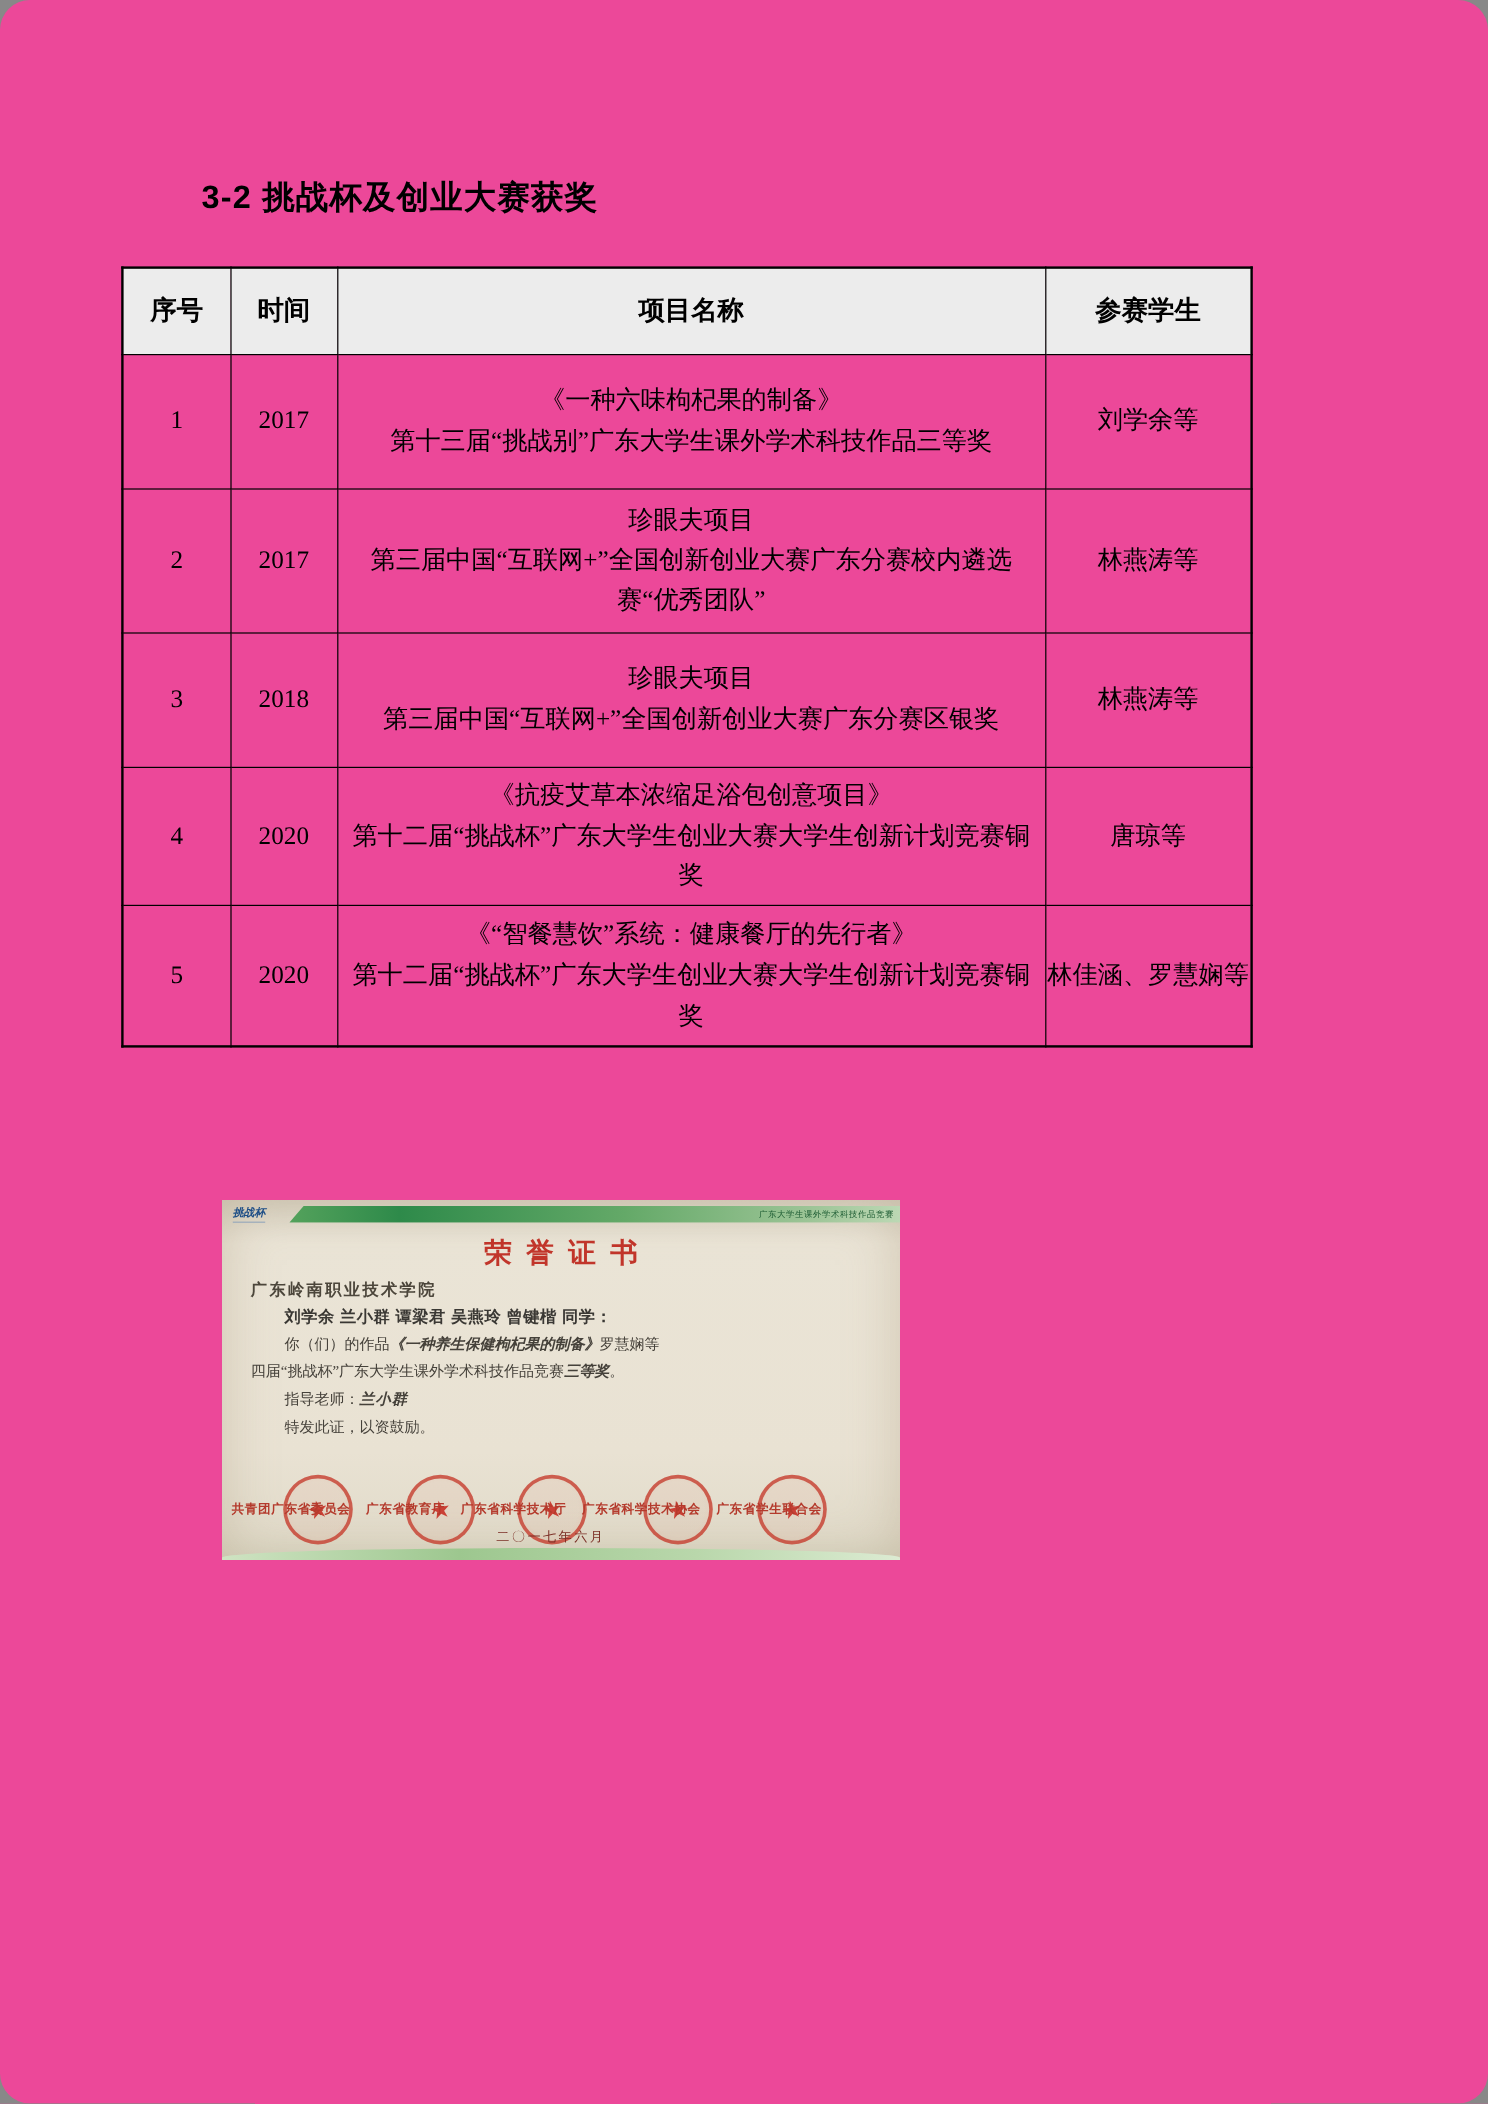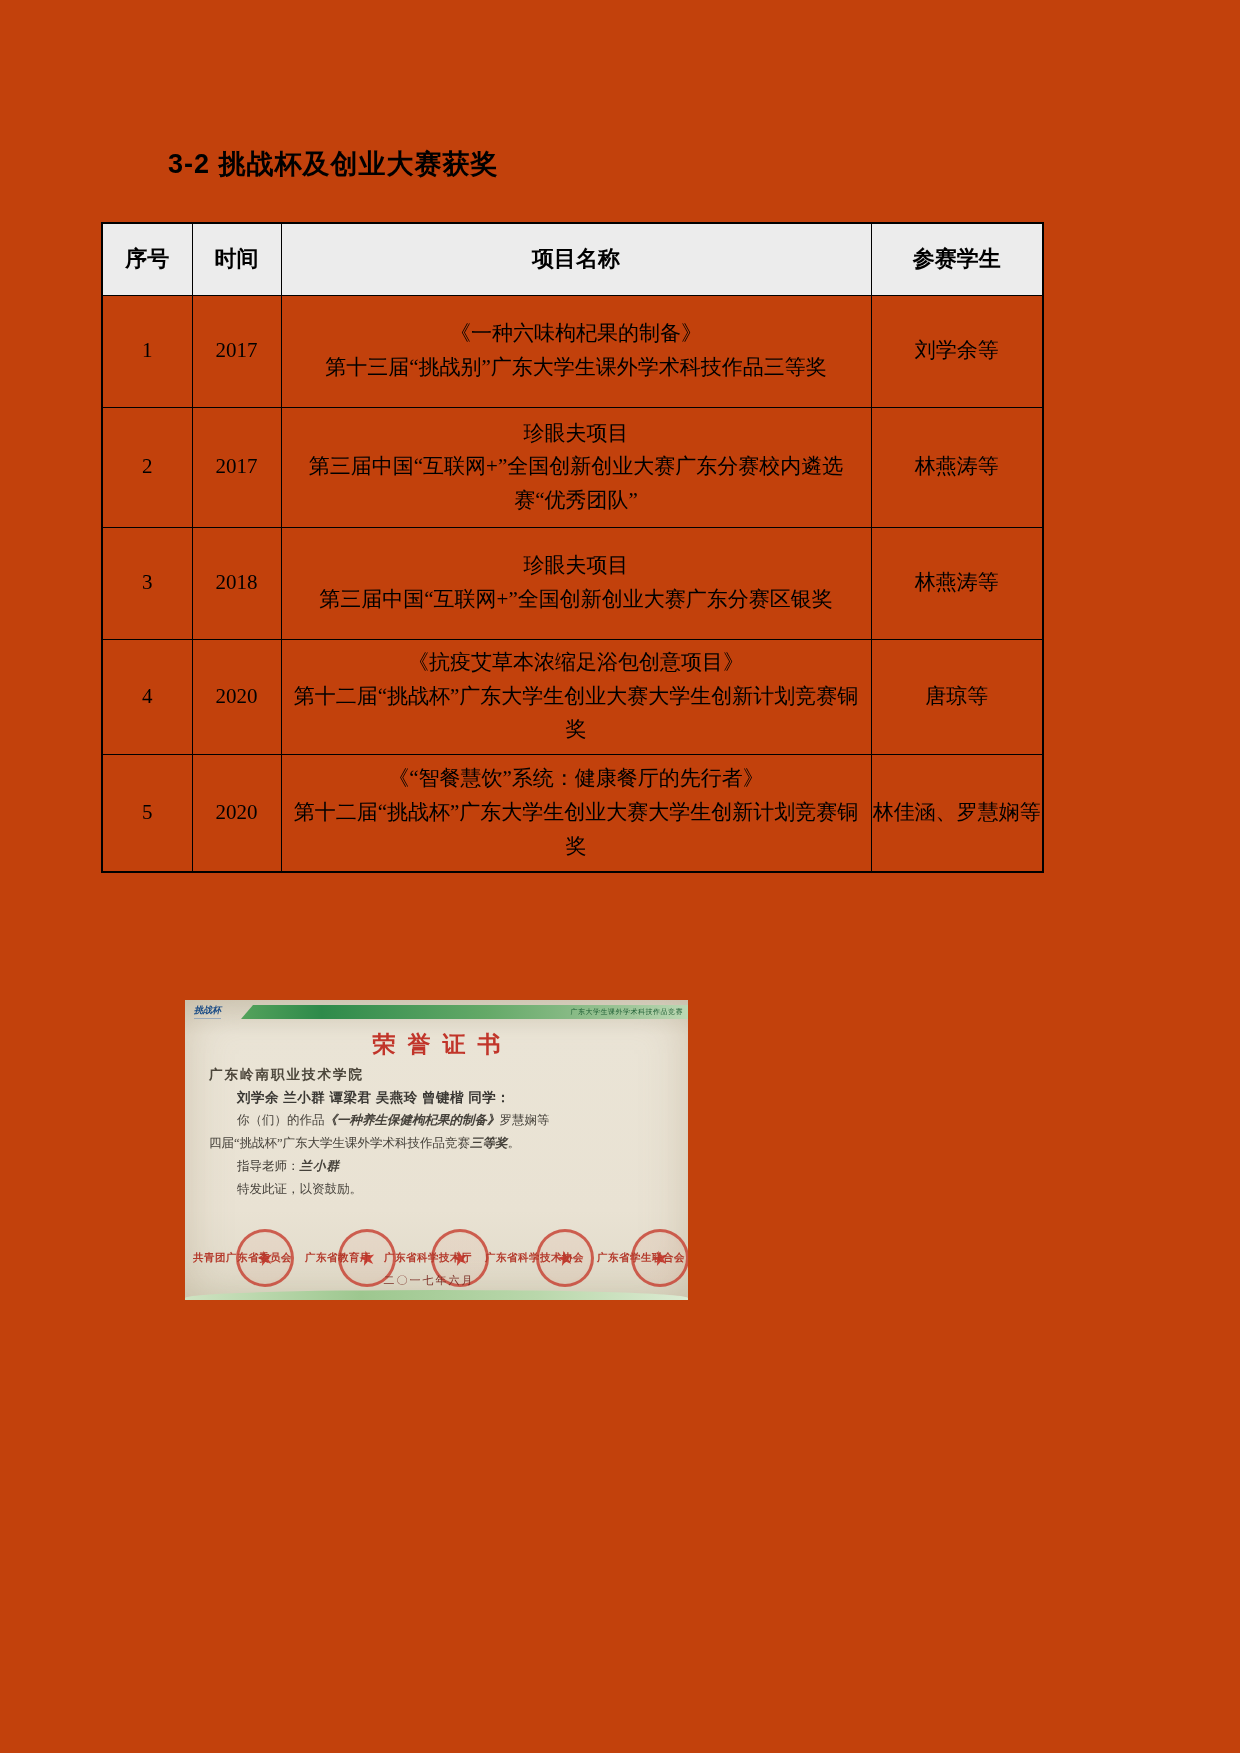--- a/index.html
+++ b/index.html
@@ -1,20 +1,20 @@
 <!DOCTYPE html>
 <html><head>
 <meta charset="utf-8">
 <style>
   * { margin:0; padding:0; box-sizing:border-box; }
   html,body { background:#888; }
   .page {
     position:relative; width:1240px; height:1753px; margin:0 auto;
-    background:#c2410c; overflow:hidden;
-    font-family:"Liberation Serif", serif; color:#000;
+    background:#ec4899; overflow:hidden;
+    font-family:"Liberation Serif", serif; color:#000;border-radius:25px;
   }
   .heading {
     position:absolute; left:168px; top:146px;
     font-family:"Liberation Sans", sans-serif;
     font-size:27px; font-weight:bold; letter-spacing:1px; color:#000;
   }
   table.awards {
     position:absolute; left:88px; top:222px; width:941px;
     border-collapse:collapse; table-layout:fixed;
     border:2px solid #000;
@@ -27,21 +27,21 @@
     background:#ececec; height:72px; font-size:22px; font-weight:bold;
   }
   table.awards td { font-size:21px; line-height:1.6; }
   td.c-project { padding:6px 12px; }
   .col-no { width:90px; } .col-year { width:89px; } .col-project { width:590px; } .col-students { width:172px; }
   tr.r1 td { height:112px; } tr.r2 td { height:120px; } tr.r3 td { height:112px; }
   tr.r4 td { height:115px; } tr.r5 td { height:118px; }
 
   
   .certificate {
-    position:absolute; left:185px; top:1000px; width:503px; height:300px;
+    position:absolute; left:185px; top:1000px; width:565px; height:300px;
     background:linear-gradient(180deg,#d9d3c3 0%,#eae4d6 12%,#e9e2d3 70%,#e2dccb 92%,#dcd9c6 100%);
     overflow:hidden;
     box-shadow:inset 0 0 45px rgba(160,140,110,0.35);
   }
   .cert-banner-band {
     position:absolute; left:56px; right:0; top:5px; height:14px;
     background:linear-gradient(90deg,#54a25c 0%,#2e8a4a 18%,#64a968 55%,#9cc496 85%,#bcd8b4 100%);
     clip-path:polygon(0 100%, 12px 0, 100% 0, 100% 100%);
   }
   .cert-logo {

